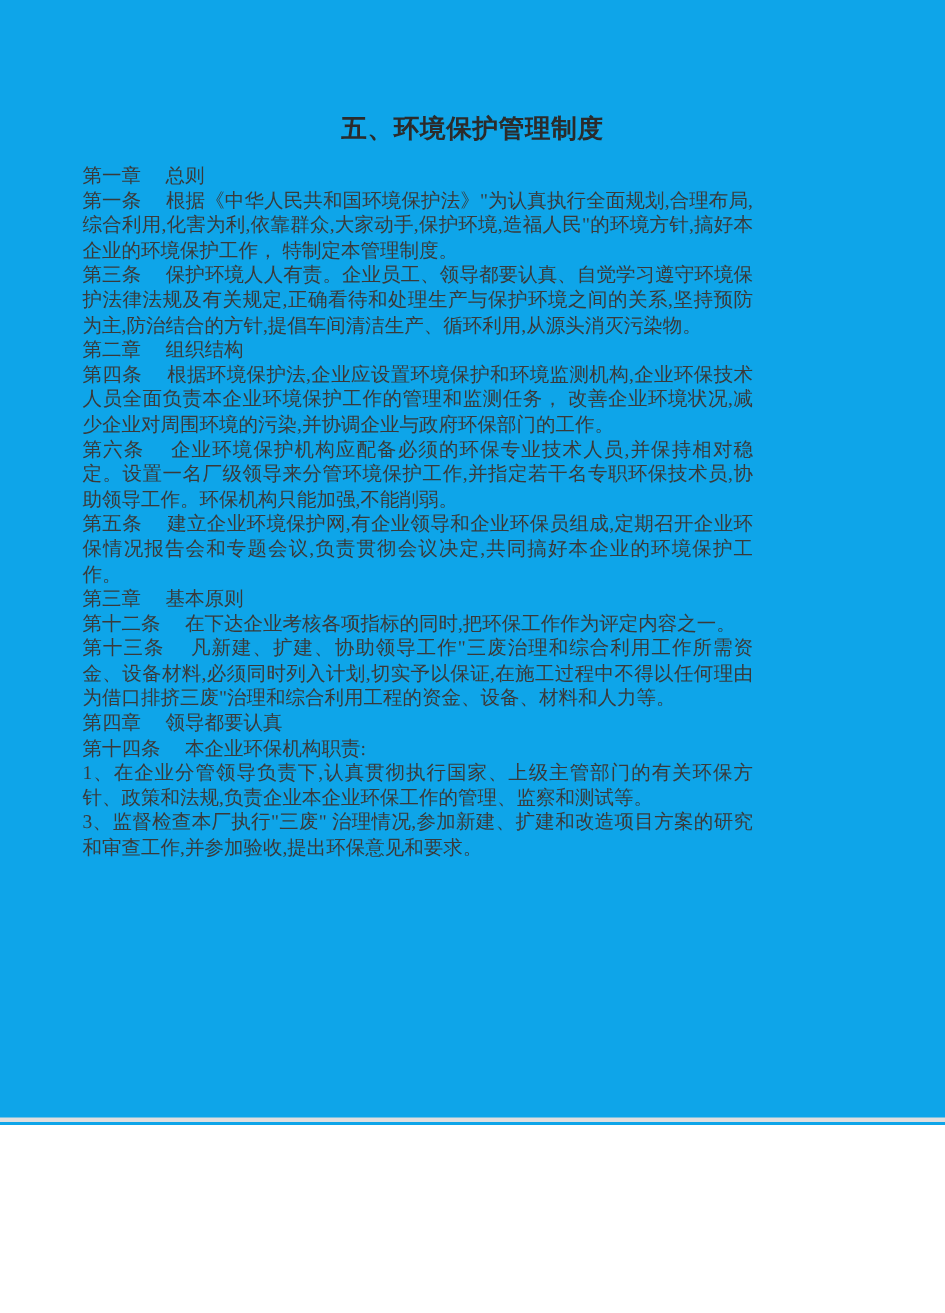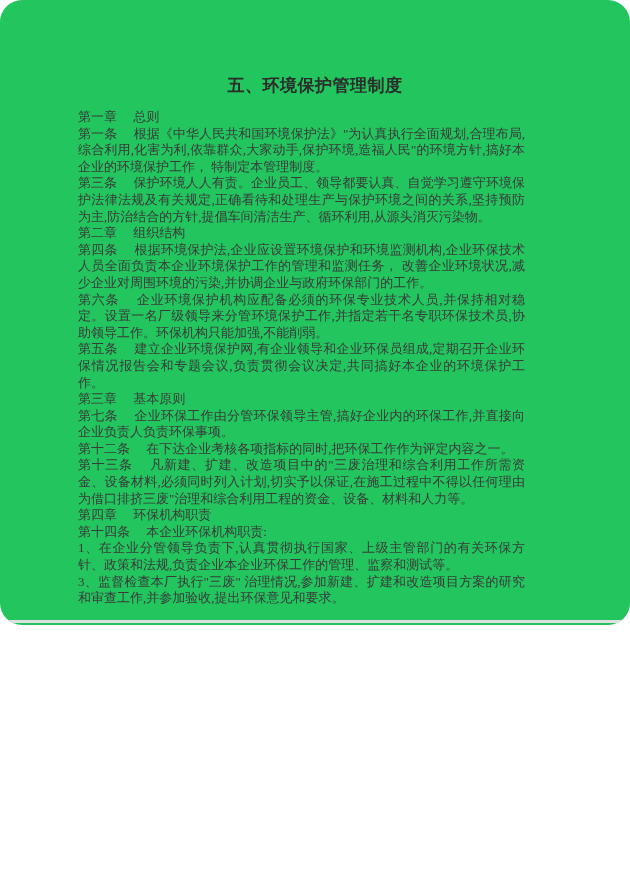--- a/index.html
+++ b/index.html
@@ -8,37 +8,36 @@
   }
   body {
     width: 630px;
     height: 875px;
     background: #ffffff;
     font-family: "Liberation Serif", "DejaVu Serif", serif;
   }
   .page {
     position: relative;
     width: 630px;
-    height: 625px;
-    background: #22c55e;
+    height: 750px;
+    background: #0ea5e9;
     overflow: hidden;
-    border-radius: 22px;
   }
   .doc-title {
     margin: 0;
     padding-top: 76px;
     text-align: center;
     font-size: 17px;
     line-height: 20px;
     font-weight: bold;
     color: #2b2b2b;
     letter-spacing: 0.5px;
   }
   .doc-body {
-    margin: 13px 0 0 78px;
+    margin: 13px 0 0 55px;
     width: 447px;
     color: #3a3a3a;
     font-size: 13px;
     line-height: 16.6px;
     text-align: justify;
     text-justify: inter-ideograph;
   }
   .doc-body p {
     margin: 0;
     padding: 0;
@@ -59,22 +58,21 @@
   <h1 class="doc-title">五、环境保护管理制度</h1>
   <div class="doc-body">
       <p>第一章　 总则</p>
       <p>第一条　 根据《中华人民共和国环境保护法》"为认真执行全面规划,合理布局,综合利用,化害为利,依靠群众,大家动手,保护环境,造福人民"的环境方针,搞好本企业的环境保护工作， 特制定本管理制度。</p>
       <p>第三条　 保护环境人人有责。企业员工、领导都要认真、自觉学习遵守环境保护法律法规及有关规定,正确看待和处理生产与保护环境之间的关系,坚持预防为主,防治结合的方针,提倡车间清洁生产、循环利用,从源头消灭污染物。</p>
       <p>第二章　 组织结构</p>
       <p>第四条　 根据环境保护法,企业应设置环境保护和环境监测机构,企业环保技术人员全面负责本企业环境保护工作的管理和监测任务， 改善企业环境状况,减少企业对周围环境的污染,并协调企业与政府环保部门的工作。</p>
       <p>第六条　 企业环境保护机构应配备必须的环保专业技术人员,并保持相对稳定。设置一名厂级领导来分管环境保护工作,并指定若干名专职环保技术员,协助领导工作。环保机构只能加强,不能削弱。</p>
       <p>第五条　 建立企业环境保护网,有企业领导和企业环保员组成,定期召开企业环保情况报告会和专题会议,负责贯彻会议决定,共同搞好本企业的环境保护工作。</p>
       <p>第三章　 基本原则</p>
-      <p>第七条　 企业环保工作由分管环保领导主管,搞好企业内的环保工作,并直接向企业负责人负责环保事项。</p>
       <p>第十二条　 在下达企业考核各项指标的同时,把环保工作作为评定内容之一。</p>
-      <p>第十三条　 凡新建、扩建、改造项目中的"三废治理和综合利用工作所需资金、设备材料,必须同时列入计划,切实予以保证,在施工过程中不得以任何理由为借口排挤三废"治理和综合利用工程的资金、设备、材料和人力等。</p>
-      <p>第四章　 环保机构职责</p>
+      <p>第十三条　 凡新建、扩建、协助领导工作"三废治理和综合利用工作所需资金、设备材料,必须同时列入计划,切实予以保证,在施工过程中不得以任何理由为借口排挤三废"治理和综合利用工程的资金、设备、材料和人力等。</p>
+      <p>第四章　 领导都要认真</p>
       <p>第十四条　 本企业环保机构职责:</p>
       <p>1、在企业分管领导负责下,认真贯彻执行国家、上级主管部门的有关环保方针、政策和法规,负责企业本企业环保工作的管理、监察和测试等。</p>
       <p>3、监督检查本厂执行"三废" 治理情况,参加新建、扩建和改造项目方案的研究和审查工作,并参加验收,提出环保意见和要求。</p>
     </div>
   <div class="page-edge"></div>
 </div>
 
 </body></html>

